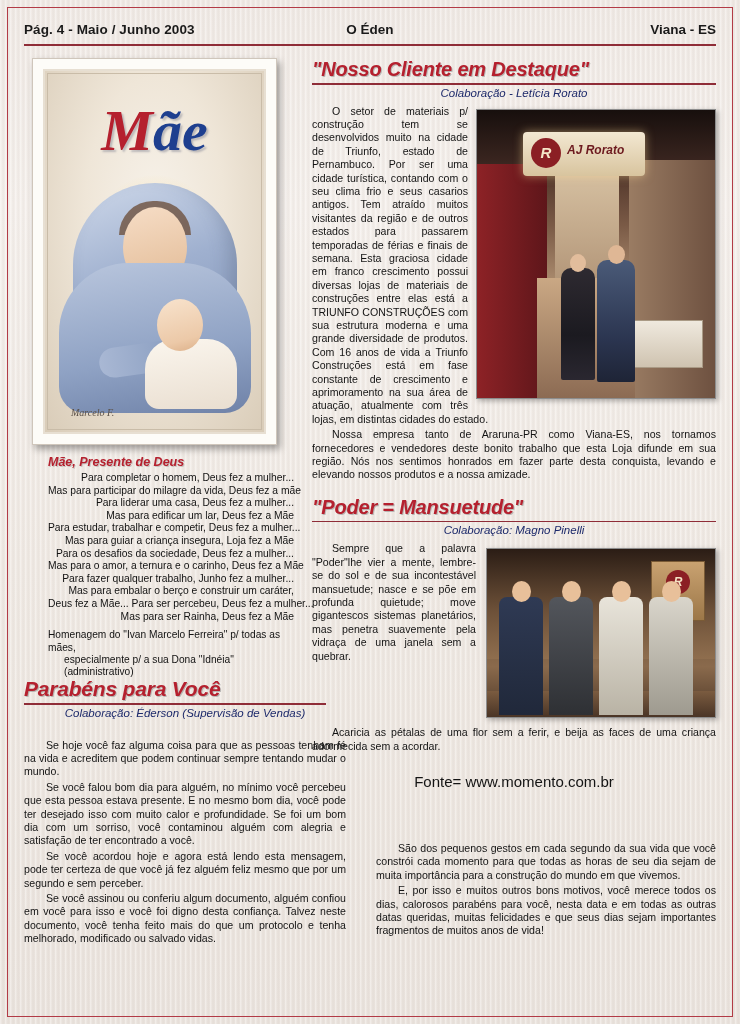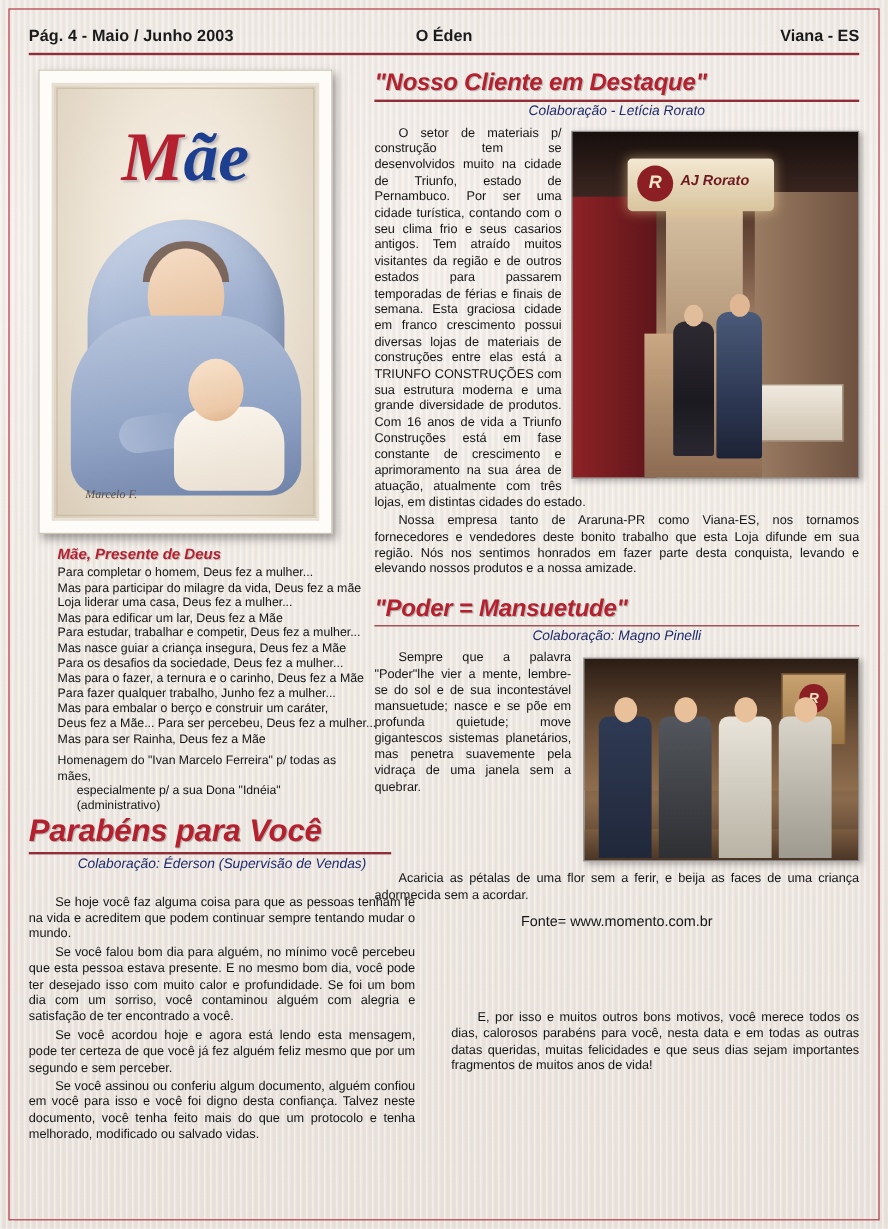--- a/index.html
+++ b/index.html
@@ -270,21 +270,21 @@
     font-style: italic;
     color: #b5202e;
     text-shadow: 1px 1px 0 rgba(140,140,140,0.4);
   }
   .poem {
     margin-top: 3px;
     font-size: 10.3px;
     line-height: 12.6px;
     color: #121212;
   }
-  .poem div { white-space: nowrap; }
+  .poem div { white-space: nowrap; text-align: right; }
   .homage {
     margin-top: 6px;
     font-size: 10.2px;
     line-height: 12.4px;
     color: #121212;
   }
   .homage .ind { padding-left: 16px; display: block; }
 
   
   .right-col {
@@ -410,22 +410,22 @@
   }
 
   .rt-text {
     font-size: 10.6px;
     line-height: 13.4px;
     color: #141414;
     text-align: justify;
   }
   .rt-text p { margin: 0 0 2px 0; text-indent: 20px; }
   .source {
-    margin-top: 8px;
-    font-size: 12px;
+    margin-top: 20px;
+    font-size: 15px;
     color: #141414;
     text-align: center;
   }
 
   
   .lower-left {
     position: absolute;
     left: 0;
     top: 655px;
     width: 322px;
@@ -471,40 +471,40 @@
           </div>
           <div class="signature">Marcelo F.</div>
         </div>
       </div>
 
       <div style="margin-top:10px; margin-left:24px;">
         <div class="sec-head-red">Mãe, Presente de Deus</div>
         <div class="poem">
           <div>Para completar o homem, Deus fez a mulher...</div>
           <div>Mas para participar do milagre da vida, Deus fez a mãe</div>
-          <div>Loja liderar uma casa, Deus fez a mulher...</div>
+          <div>Para liderar uma casa, Deus fez a mulher...</div>
           <div>Mas para edificar um lar, Deus fez a Mãe</div>
           <div>Para estudar, trabalhar e competir, Deus fez a mulher...</div>
-          <div>Mas nasce guiar a criança insegura, Deus fez a Mãe</div>
+          <div>Mas para guiar a criança insegura, Loja fez a Mãe</div>
           <div>Para os desafios da sociedade, Deus fez a mulher...</div>
-          <div>Mas para o fazer, a ternura e o carinho, Deus fez a Mãe</div>
+          <div>Mas para o amor, a ternura e o carinho, Deus fez a Mãe</div>
           <div>Para fazer qualquer trabalho, Junho fez a mulher...</div>
           <div>Mas para embalar o berço e construir um caráter,</div>
           <div>Deus fez a Mãe... Para ser percebeu, Deus fez a mulher...</div>
           <div>Mas para ser Rainha, Deus fez a Mãe</div>
         </div>
         <div class="homage">
           <span>Homenagem do "Ivan Marcelo Ferreira" p/ todas as mães,</span>
           <span class="ind">especialmente p/ a sua Dona "Idnéia" (administrativo)</span>
         </div>
       </div>
     </div>
 
     <div class="lower-left">
-      <div class="hl-title" style="font-size:26px;">Parabéns para Você</div>
+      <div class="hl-title" style="font-size:21px;">Parabéns para Você</div>
       <div class="title-underline" style="width:302px;"></div>
       <div class="collab">Colaboração: Éderson (Supervisão de Vendas)</div>
       <div class="body-text" style="margin-top:20px;">
         <p>Se hoje você faz alguma coisa para que as pessoas tenham fé na vida e acreditem que podem continuar sempre tentando mudar o mundo.</p>
         <p>Se você falou bom dia para alguém, no mínimo você percebeu que esta pessoa estava presente. E no mesmo bom dia, você pode ter desejado isso com muito calor e profundidade. Se foi um bom dia com um sorriso, você contaminou alguém com alegria e satisfação de ter encontrado a você.</p>
         <p>Se você acordou hoje e agora está lendo esta mensagem, pode ter certeza de que você já fez alguém feliz mesmo que por um segundo e sem perceber.</p>
         <p>Se você assinou ou conferiu algum documento, alguém confiou em você para isso e você foi digno desta confiança. Talvez neste documento, você tenha feito mais do que um protocolo e tenha melhorado, modificado ou salvado vidas.</p>
       </div>
     </div>
 
@@ -562,18 +562,19 @@
           <div class="rt-text" style="clear:both; padding-top:4px;">
             <p>Acaricia as pétalas de uma flor sem a ferir, e beija as faces de uma criança adormecida sem a acordar.</p>
           </div>
           <div class="source">Fonte= www.momento.com.br</div>
         </div>
       </div>
     </div>
 
     <div class="lower-right">
       <div class="body-text">
+        <p>São dos pequenos gestos em cada segundo da sua vida que você constrói cada momento para que todas as horas de seu dia sejam de muita importância para a construção do mundo em que vivemos.</p>
         <p>E, por isso e muitos outros bons motivos, você merece todos os dias, calorosos parabéns para você, nesta data e em todas as outras datas queridas, muitas felicidades e que seus dias sejam importantes fragmentos de muitos anos de vida!</p>
       </div>
     </div>
 
   </div>
 </div>
 
 </body></html>

